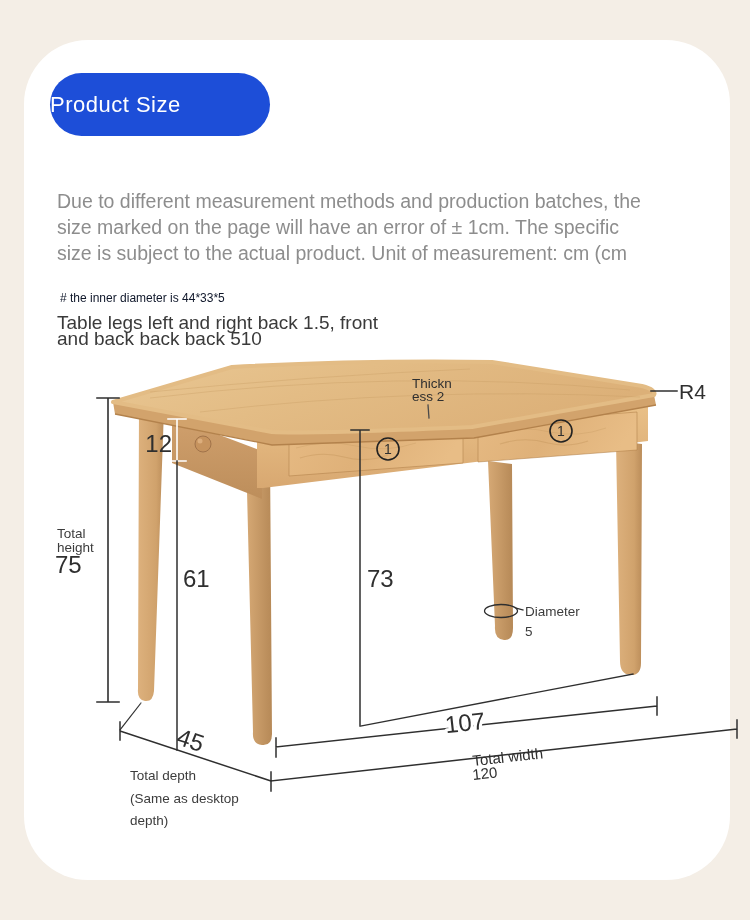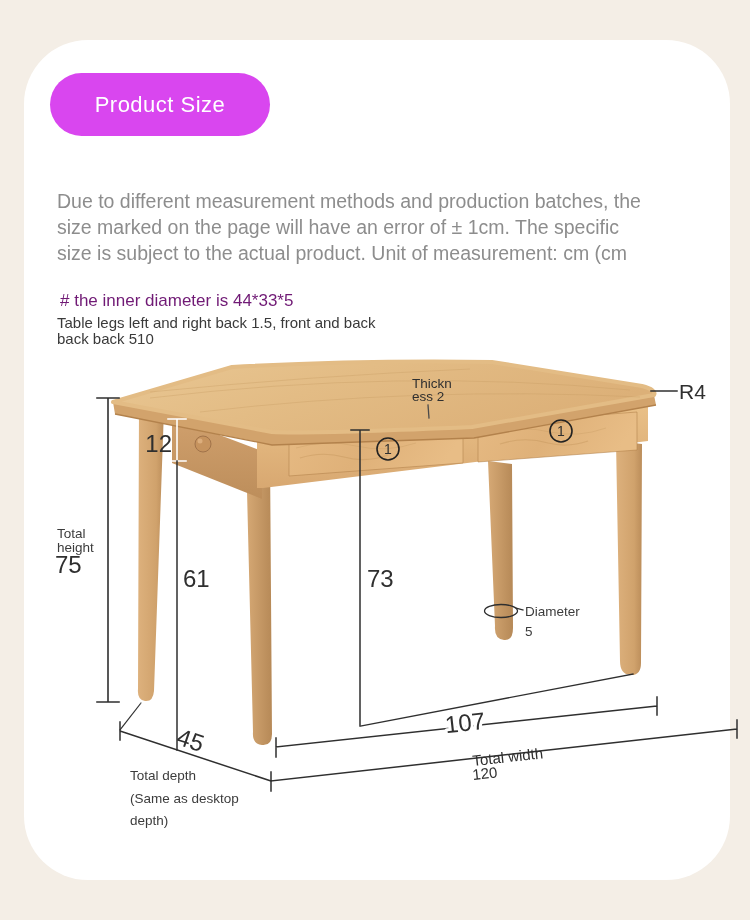--- a/index.html
+++ b/index.html
@@ -1,23 +1,23 @@
 <!DOCTYPE html>
 <html><head>
 <meta charset="utf-8">
 <style>
   html,body{margin:0;padding:0;}
   body{width:750px;height:920px;font-family:"Liberation Sans",sans-serif;}
   .page{position:relative;width:750px;height:920px;background:#f4eee6;overflow:hidden;}
   .card{position:absolute;left:24px;top:40px;width:706px;height:840px;background:#ffffff;border-radius:64px;}
-  .badge{position:absolute;left:50px;top:73px;width:220px;height:63px;background:#d946ef;border-radius:32px;
-         display:flex;align-items:center;justify-content:center;color:#ffffff;font-size:22px;letter-spacing:.5px;}
+  .badge{position:absolute;left:50px;top:73px;width:220px;height:63px;background:#1d4ed8;border-radius:32px;
+         display:flex;align-items:center;color:#ffffff;font-size:22px;letter-spacing:.5px;}
   .disclaimer{position:absolute;left:57px;top:168px;width:600px;font-size:19.5px;line-height:26px;color:#8d8d8d;}
-  .note1{position:absolute;left:60px;top:291px;font-size:17px;color:#701a75;}
-  .note2{position:absolute;left:57px;top:315px;width:352px;font-size:15px;line-height:16px;color:#3a3a3a;}
+  .note1{position:absolute;left:60px;top:291px;font-size:12px;color:#0f172a;}
+  .note2{position:absolute;left:57px;top:315px;width:352px;font-size:19px;line-height:16px;color:#3a3a3a;}
   svg.diagram{position:absolute;left:0;top:0;width:750px;height:920px;}
   svg text{font-family:"Liberation Sans",sans-serif;fill:#2f2f2f;}
   svg .dimnum{font-size:24px;}
   svg .dimsmall{font-size:13.5px;fill:#3c3c3c;}
   svg .halo{paint-order:stroke;stroke:#ffffff;stroke-width:6px;stroke-linejoin:round;}
 </style>
 </head>
 <body>
 
 <div class="page">

